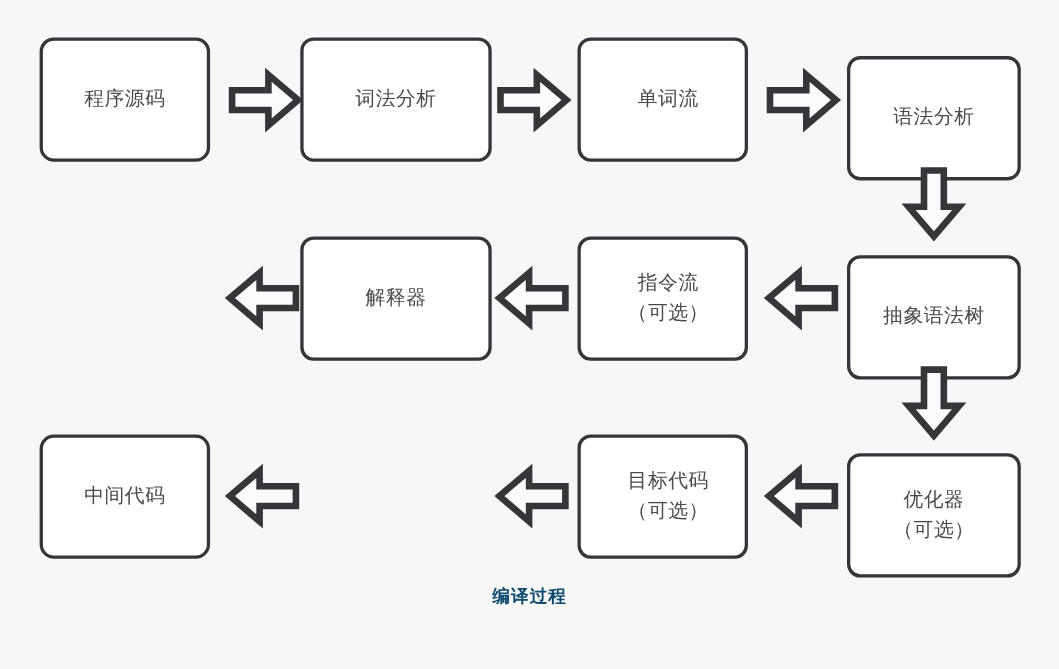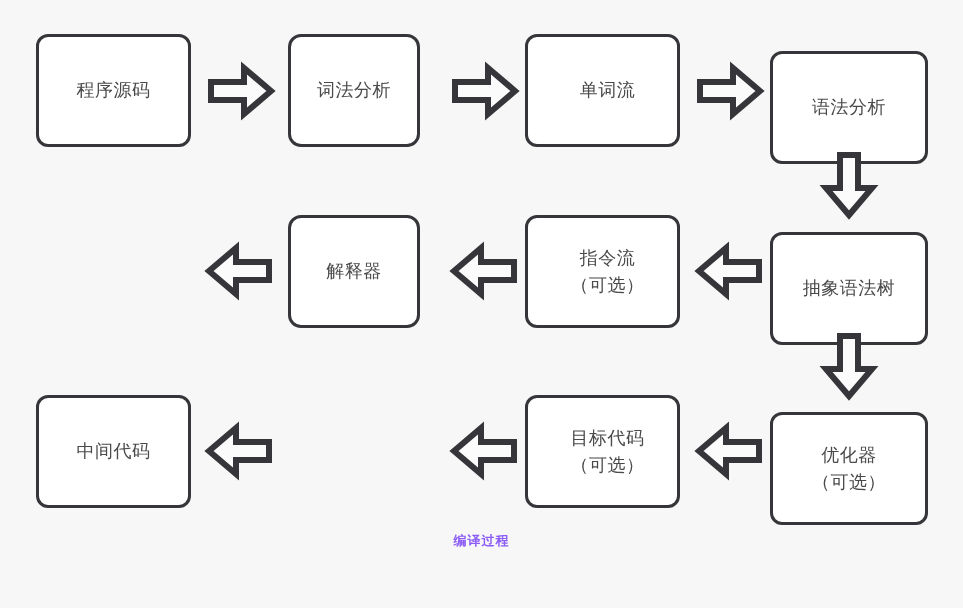--- a/index.html
+++ b/index.html
@@ -36,22 +36,22 @@
     text-align: center;
     color: #4a4a4a;
     font-size: 18px;
     line-height: 1.45;
     letter-spacing: 0.5px;
   }
 
   .node .line2 { display: block; }
 
   
-  .col-1 { left: 36px;  width: 155px; }
-  .col-2 { left: 288px; width: 132px; border-radius: 13px; }
+  .col-1 { left: 36px;  width: 155px; border-radius: 13px; }
+  .col-2 { left: 273px; width: 174px; }
   .col-3 { left: 525px; width: 155px; padding-left: 10px; }
   .col-4 { left: 770px; width: 158px; margin-top: 17px; }
 
   .row-1 { top: 34px;  height: 113px; }
   .row-2 { top: 215px; height: 113px; }
   .row-3 { top: 395px; height: 113px; }
 
   
   .arrow {
     position: absolute;
@@ -67,23 +67,23 @@
   .arrow-h { width: 66px; height: 56px; }
   .arrow-v { width: 56px; height: 66px; }
 
   
   #caption {
     position: absolute;
     left: 0;
     top: 532px;
     width: 963px;
     text-align: center;
-    font-size: 13px;
+    font-size: 16px;
     font-weight: bold;
-    color: #8b5cf6;
+    color: #0c4a6e;
     letter-spacing: 1px;
   }
 </style>
 </head>
 <body>
 
 <div id="canvas">
 
   <div class="node col-1 row-1">
     <span>程序源码</span>

